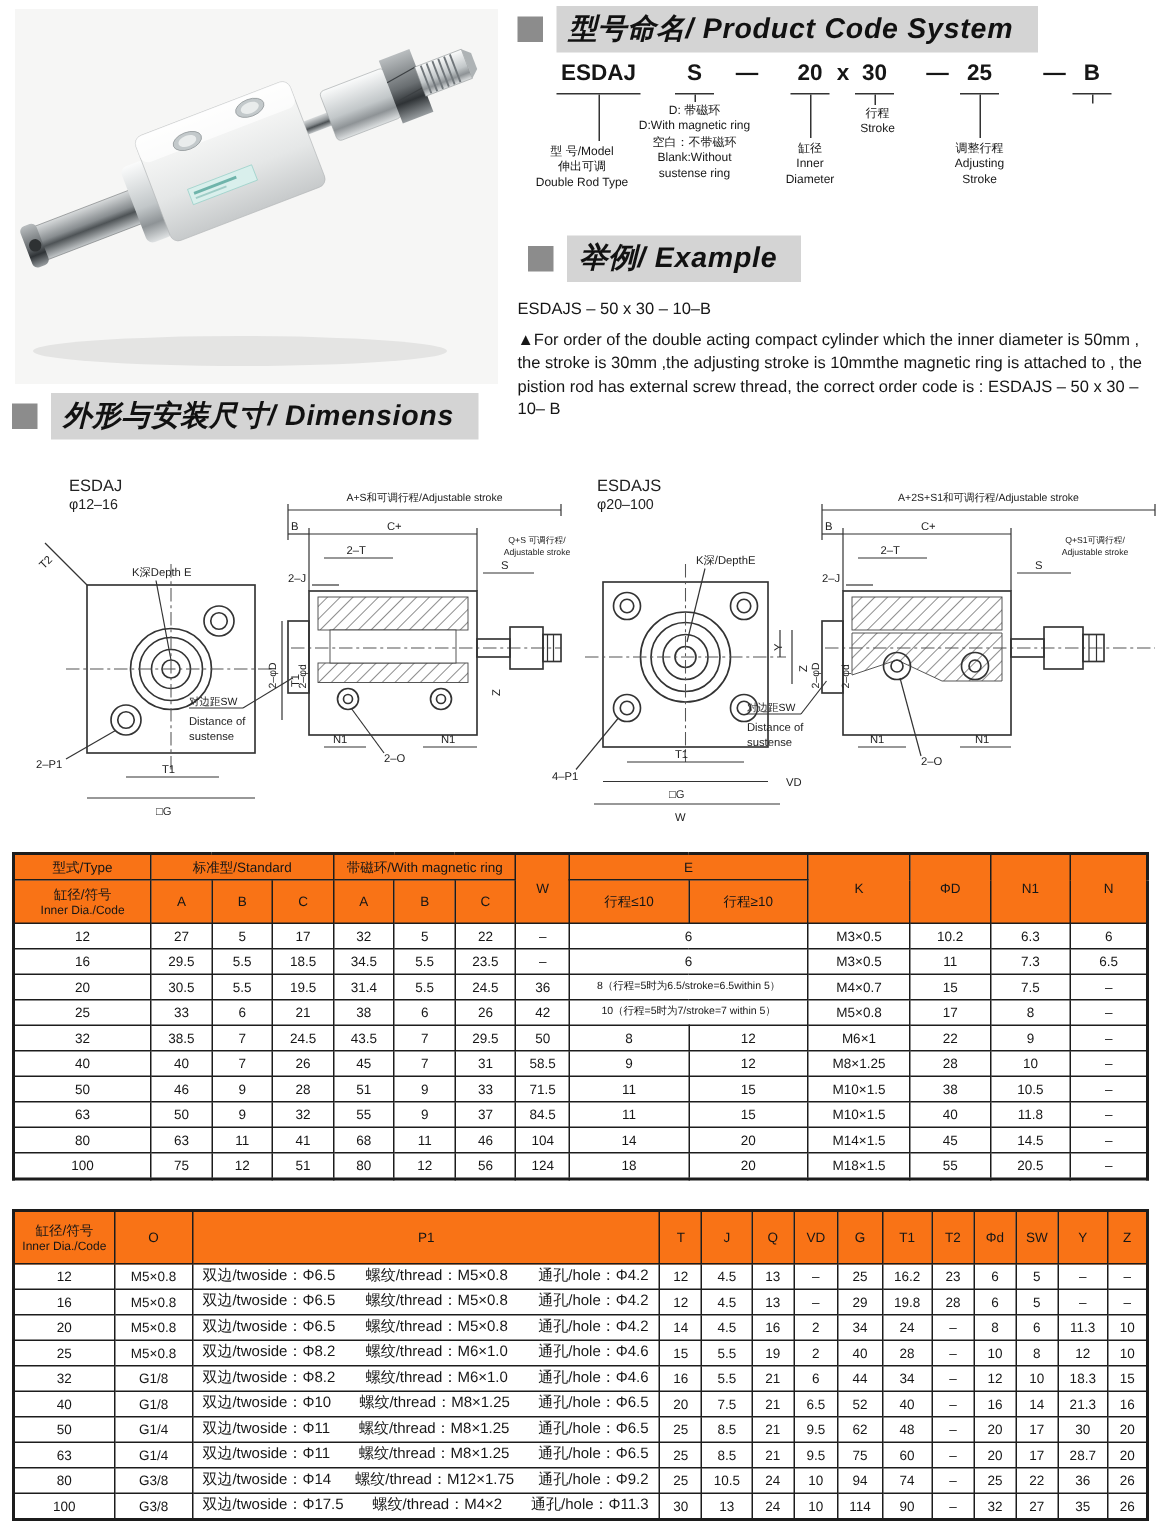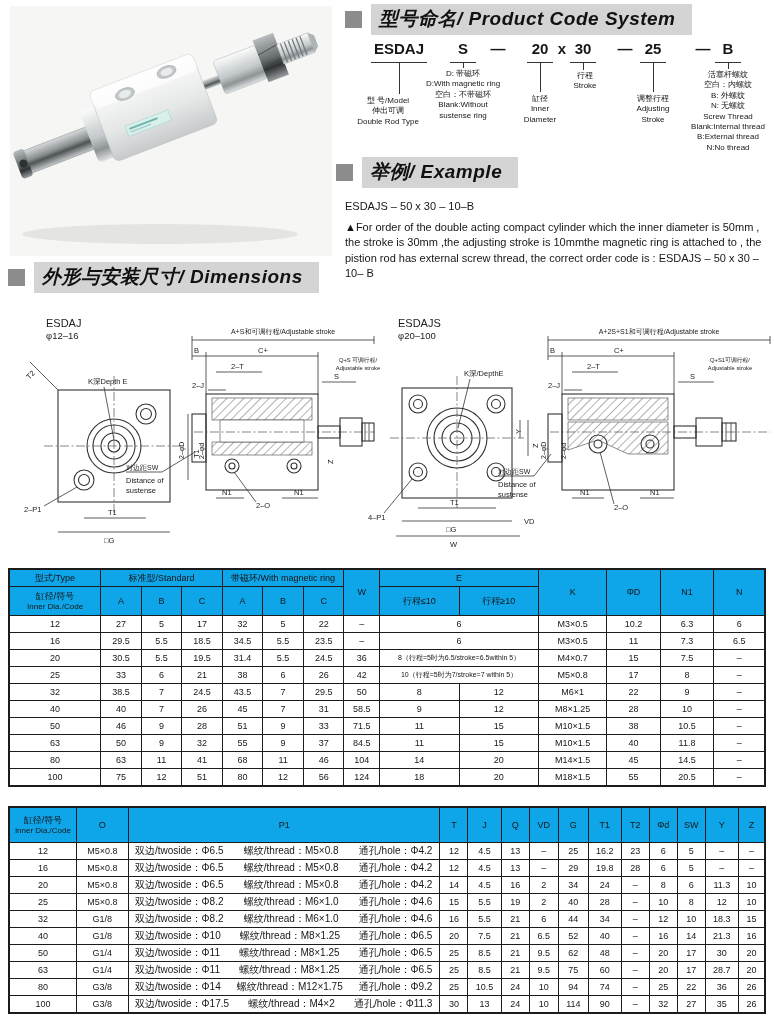--- a/index.html
+++ b/index.html
@@ -32,21 +32,21 @@
   .dim{font-size:7.5px;}
   .dimc{font-size:7px;}
   .dims{font-size:5.8px;}
   .cl{stroke:#555;stroke-width:.7;stroke-dasharray:9 2.5 2 2.5;}
   .dl{stroke:#333;stroke-width:.8;}
   .ol{stroke:#333;stroke-width:1.1;fill:none;}
   
   table{border-collapse:collapse;table-layout:fixed;width:100%;
     font-size:9px;text-align:center;}
   th,td{border:1px solid #1c1c1c;padding:0 1px;height:16px;line-height:1.15;}
-  th{background:#0ea5e9;font-weight:normal;}
+  th{background:#f97316;font-weight:normal;}
   #table1{left:8px;top:568px;width:758px;}
   #table2{left:8px;top:806px;width:758px;}
   table.outer{border:2px solid #1c1c1c;}
   .hd-sub{font-size:8px;}
   td.small{font-size:7px;padding:0;}
   td.p1{text-align:left;}
   td.p1 .p1wrap{display:flex;justify-content:space-between;padding:0 6px 0 5px;gap:4px;font-size:10px;}
   td.p1 .p1wrap span{white-space:nowrap;}
 </style>
 </head>
@@ -166,33 +166,23 @@
     </div>
   <div class="cs-label" style="left:237px;top:33px">
       <div>行程</div>
       <div>Stroke</div>
     </div>
   <div class="cs-label" style="left:305px;top:56px">
       <div>调整行程</div>
       <div>Adjusting</div>
       <div>Stroke</div>
     </div>
-  <div class="cs-label" style="left:380px;top:32px">
-      <div>活塞杆螺纹</div>
-      <div>空白：内螺纹</div>
-      <div>B: 外螺纹</div>
-      <div>N: 无螺纹</div>
-      <div>Screw Thread</div>
-      <div>Blank:Internal thread</div>
-      <div>B:External thread</div>
-      <div>N:No thread</div>
-    </div>
 </div>
 
-<div class="abs section-bar" style="left:336px;top:157px;">
+<div class="abs section-bar" style="left:352px;top:157px;">
   <span class="bullet"></span>
   <span class="bar-title">举例/ Example</span>
 </div>
 <div class="abs" id="example-text">
   <div class="code-line">ESDAJS – 50 x 30 – 10–B</div>
   <div>▲For order of the double acting compact cylinder which the inner diameter is 50mm , the stroke is 30mm ,the adjusting stroke is 10mmthe magnetic ring is attached to , the pistion rod has external screw thread, the correct order code is : ESDAJS – 50 x 30 –10– B</div>
 </div>
 
 <div class="abs section-bar" style="left:8px;top:262px;">
   <span class="bullet"></span>

